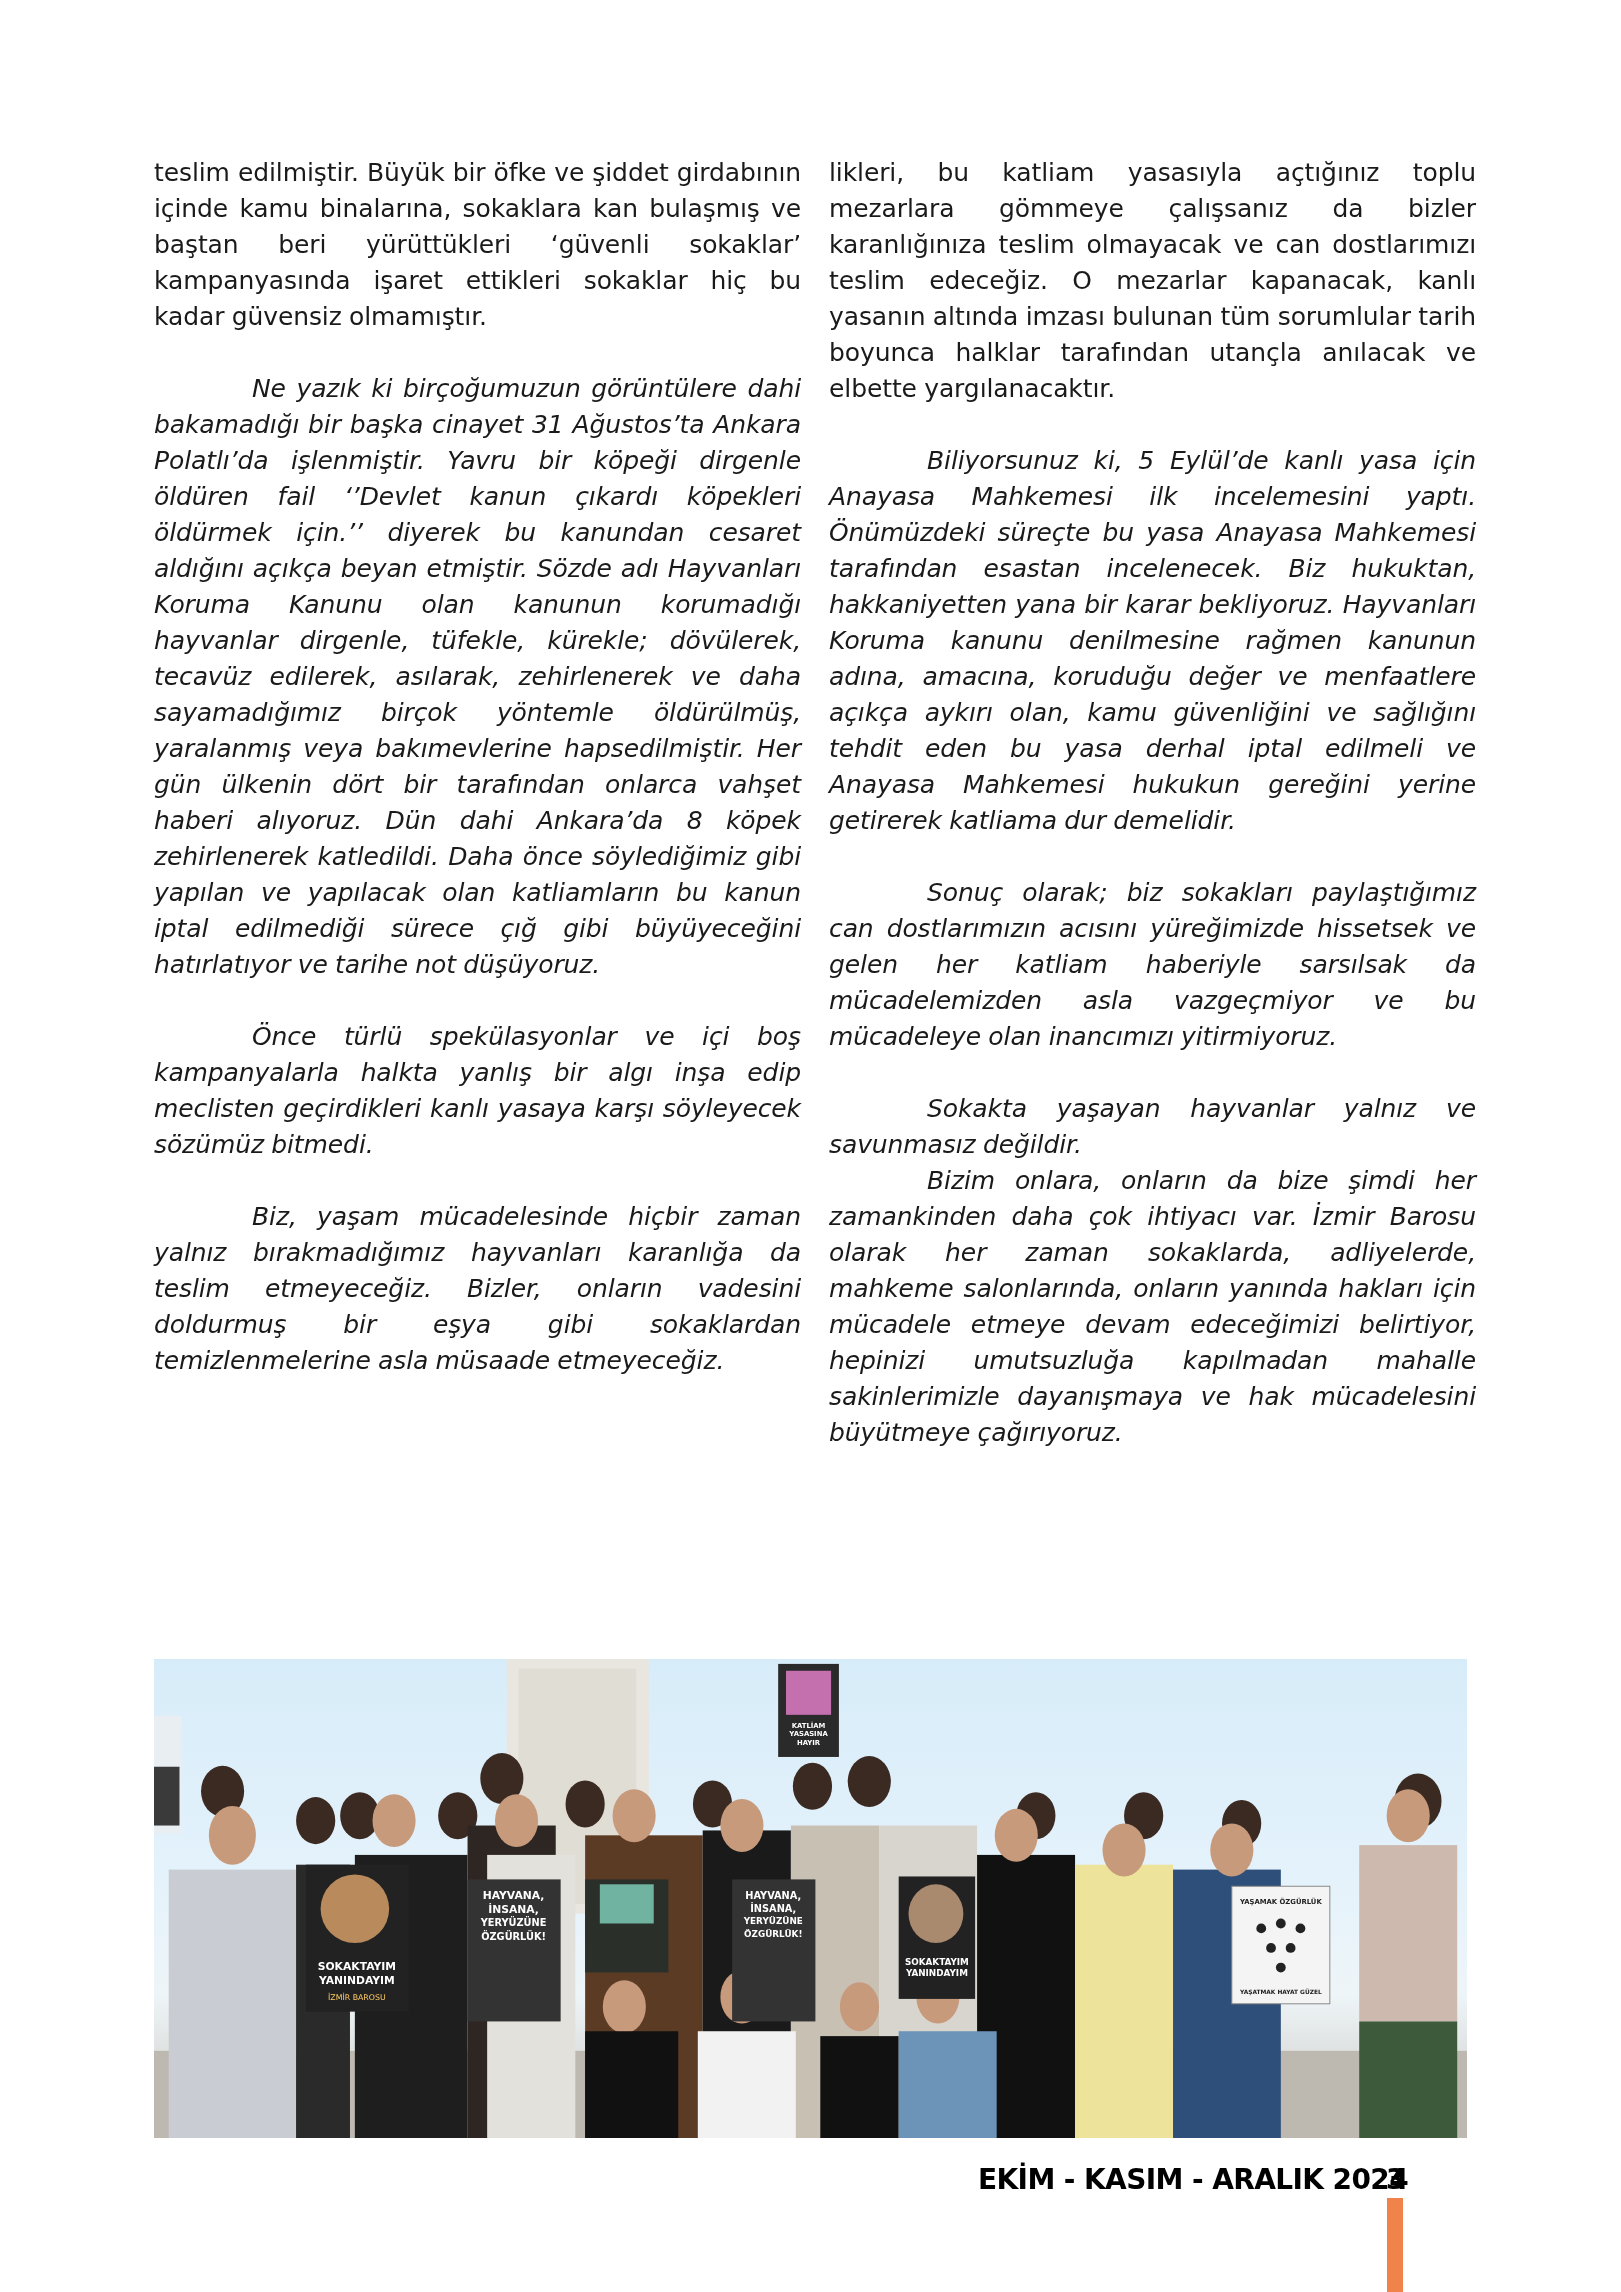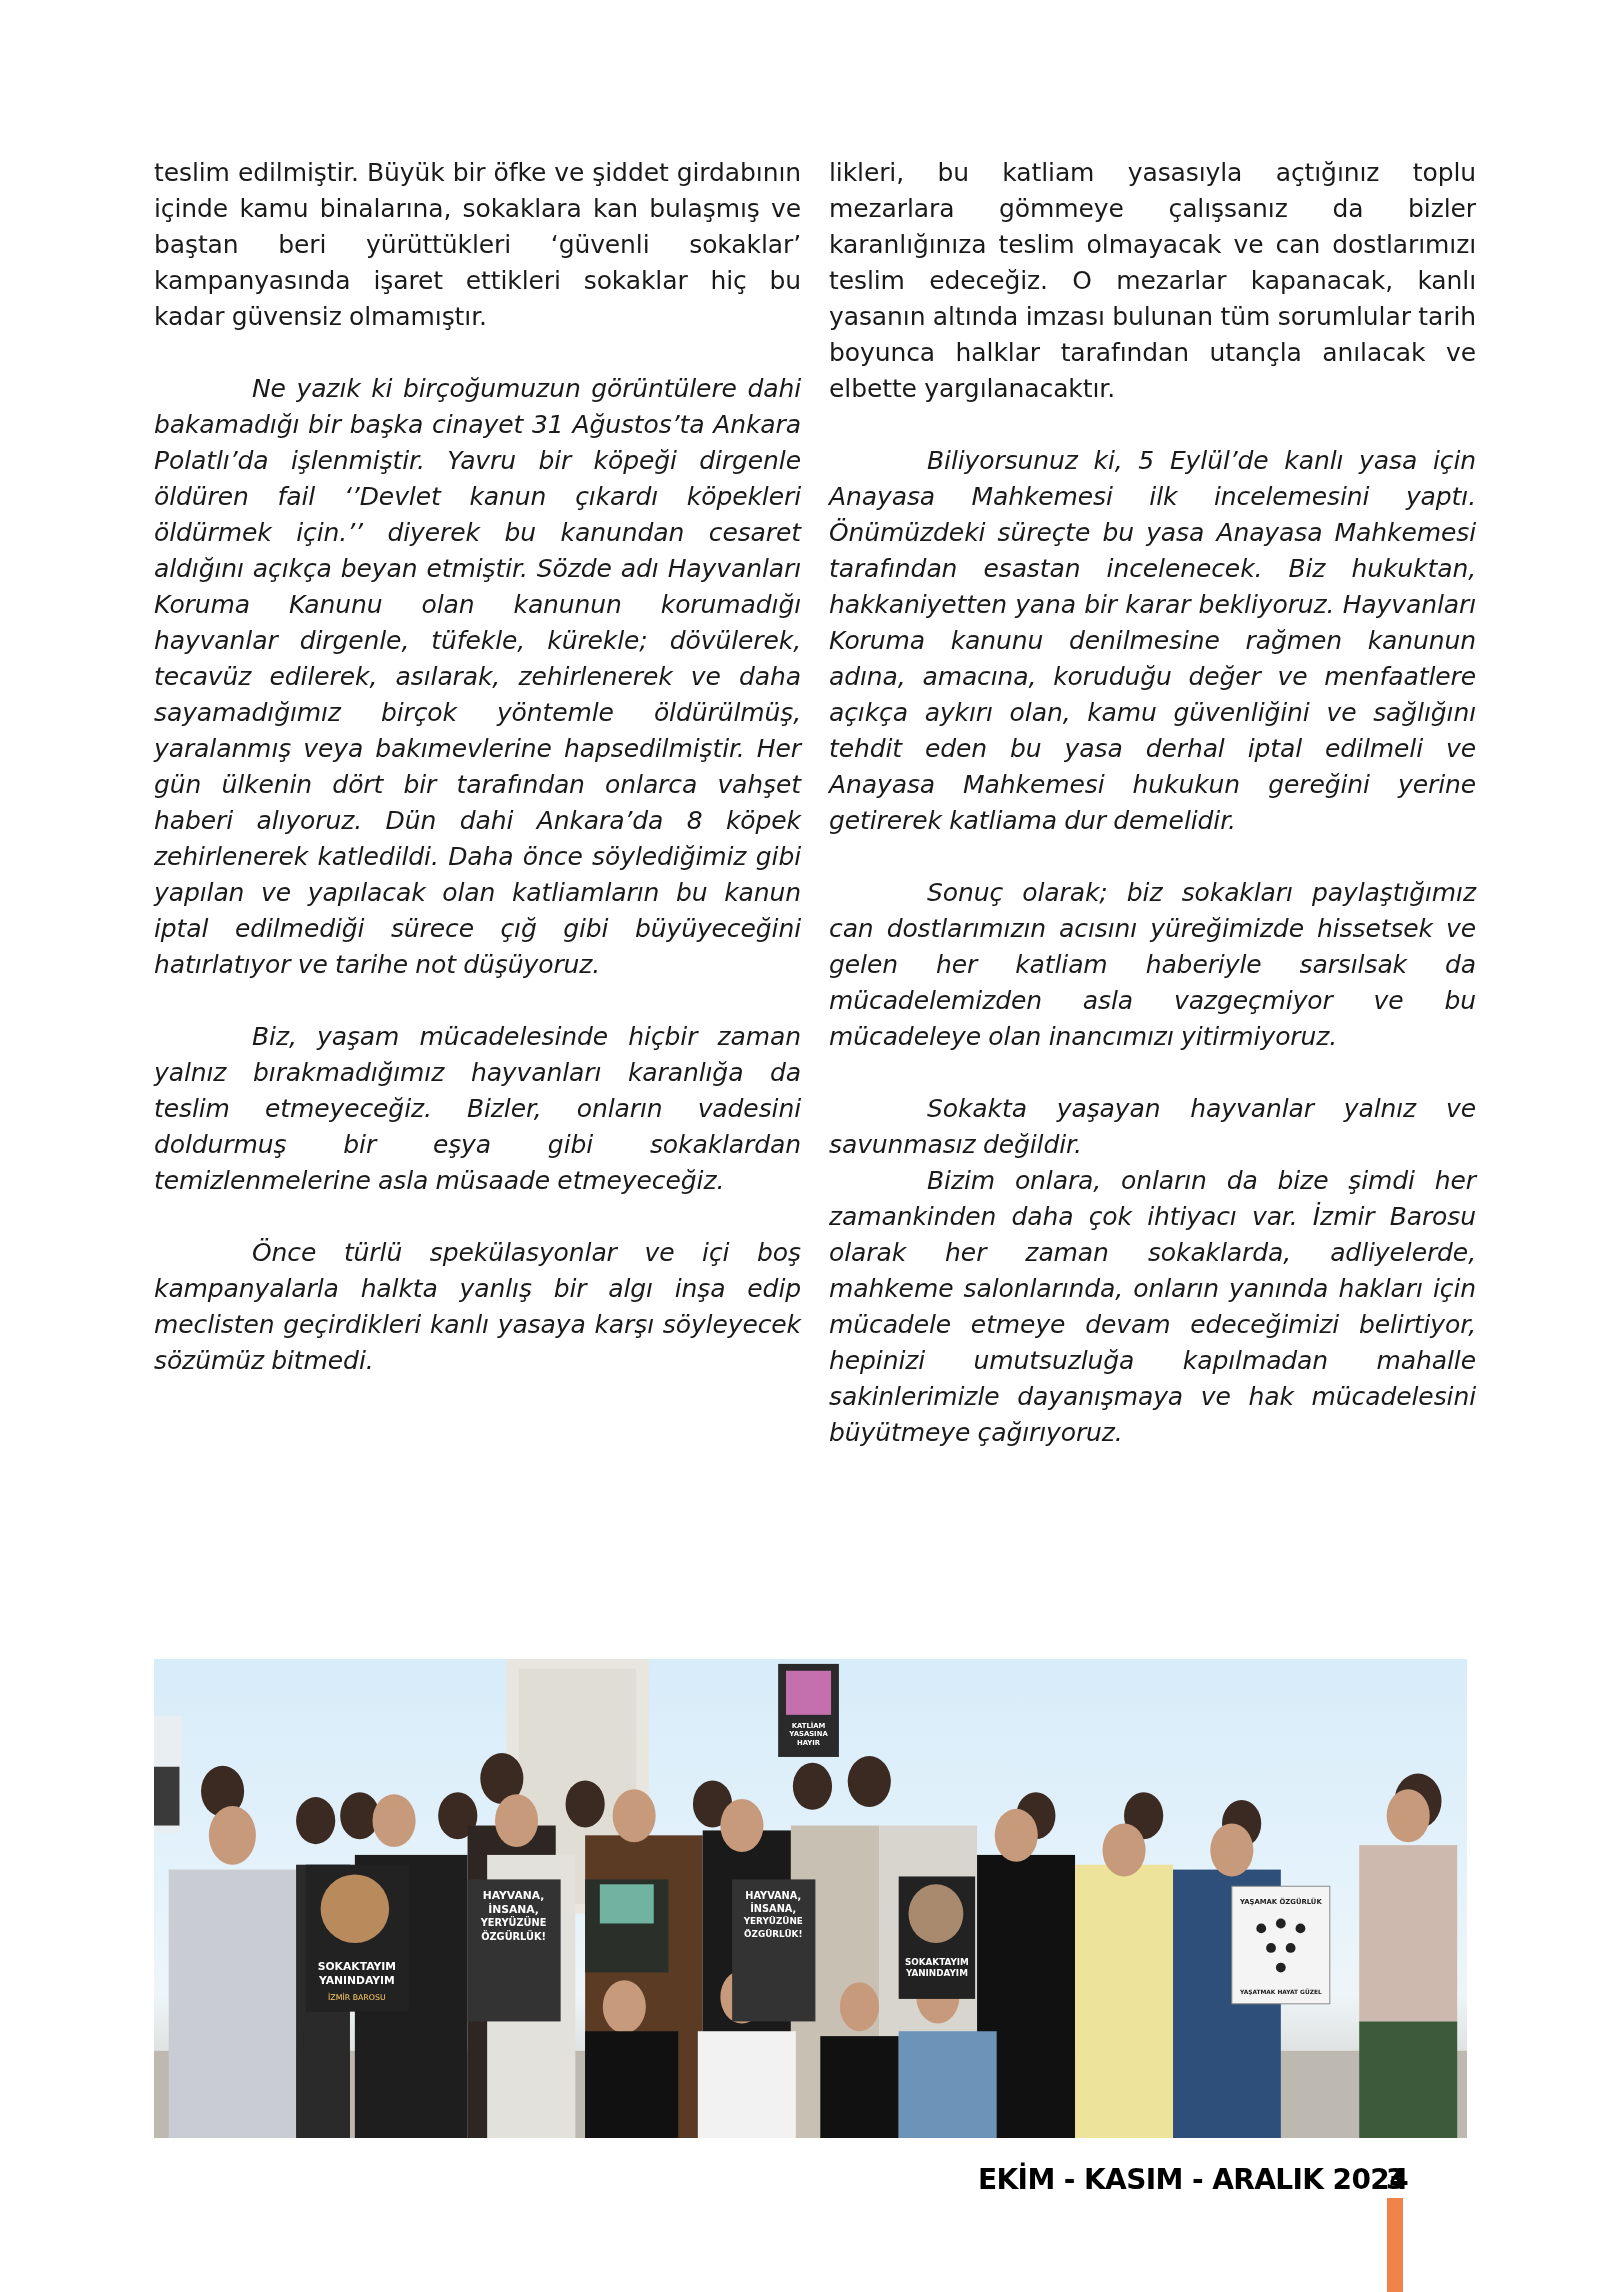--- a/index.html
+++ b/index.html
@@ -59,22 +59,22 @@
   }
 </style>
 </head>
 <body>
 
 <div class="page">
 
   <div class="col col-left">
     <p>teslim edilmiştir. Büyük bir öfke ve şiddet girdabının içinde kamu binalarına, sokakla­ra kan bulaşmış ve baştan beri yürüttükleri ‘güvenli sokaklar’ kampanyasında işaret et­tikleri sokaklar hiç bu kadar güvensiz olma­mıştır.</p>
     <p class="indent">Ne yazık ki birçoğumuzun görün­tülere dahi bakamadığı bir başka cinayet 31 Ağustos’ta Ankara Polatlı’da işlenmiştir. Yavru bir köpeği dirgenle öldüren fail ‘’Dev­let kanun çıkardı köpekleri öldürmek için.’’ diyerek bu kanundan cesaret aldığını açık­ça beyan etmiştir. Sözde adı Hayvanları Ko­ruma Kanunu olan kanunun korumadığı hayvanlar dirgenle, tüfekle, kürekle; dövüle­rek, tecavüz edilerek, asılarak, zehirlenerek ve daha sayamadığımız birçok yöntemle öldürülmüş, yaralanmış veya bakımevle­rine hapsedilmiştir.   Her gün ülkenin dört bir tarafından onlarca vahşet haberi alıyo­ruz. Dün dahi Ankara’da 8 köpek zehirlene­rek katledildi. Daha önce söylediğimiz gibi yapılan ve yapılacak olan katliamların bu kanun iptal edilmediği sürece çığ gibi bü­yüyeceğini hatırlatıyor ve tarihe not düşü­yoruz.</p>
+    <p class="indent">Önce türlü spekülasyonlar ve içi boş kampanyalarla halkta yanlış bir algı inşa edip meclisten geçirdikleri kanlı yasaya kar­şı söyleyecek sözümüz bitmedi.</p>
     <p class="indent">Biz, yaşam mücadelesinde hiçbir zaman yalnız bırakmadığımız hayvanla­rı karanlığa da teslim etmeyeceğiz. Bizler, onların vadesini doldurmuş bir eşya gibi so­kaklardan temizlenmelerine asla müsaade etmeyeceğiz.</p>
-    <p class="indent">Önce türlü spekülasyonlar ve içi boş kampanyalarla halkta yanlış bir algı inşa edip meclisten geçirdikleri kanlı yasaya kar­şı söyleyecek sözümüz bitmedi.</p>
   </div>
 
   <div class="col col-right">
     <p>likleri, bu katliam yasasıyla açtığınız toplu mezarlara gömmeye çalışsanız da bizler karanlığınıza teslim olmayacak ve can dost­larımızı teslim edeceğiz. O mezarlar kapa­nacak, kanlı yasanın altında imzası bulunan tüm sorumlular tarih boyunca halklar tara­fından utançla anılacak ve elbette yargıla­nacaktır.</p>
     <p class="indent">Biliyorsunuz ki, 5 Eylül’de kanlı yasa için Anayasa Mahkemesi ilk incelemesini yaptı. Önümüzdeki süreçte bu yasa Anaya­sa Mahkemesi tarafından esastan incelene­cek. Biz hukuktan, hakkaniyetten yana bir karar bekliyoruz. Hayvanları Koruma kanu­nu denilmesine rağmen kanunun adına, amacına, koruduğu değer ve menfaatle­re açıkça aykırı olan, kamu güvenliğini ve sağlığını tehdit eden bu yasa derhal iptal edilmeli ve Anayasa Mahkemesi hukukun gereğini yerine getirerek katliama dur de­melidir.</p>
     <p class="indent">Sonuç olarak; biz sokakları paylaştı­ğımız can dostlarımızın acısını yüreğimiz­de hissetsek ve gelen her katliam haberiyle sarsılsak da mücadelemizden asla vazgeç­miyor ve bu mücadeleye olan inancımızı yi­tirmiyoruz.</p>
     <p class="indent last">Sokakta yaşayan hayvanlar yalnız ve savunmasız değildir.</p>
     <p class="indent">Bizim onlara, onların da bize şimdi her zamankinden daha çok ihtiyacı var. İz­mir Barosu olarak her zaman sokaklarda, adliyelerde, mahkeme salonlarında, onların yanında hakları için mücadele etmeye de­vam edeceğimizi belirtiyor, hepinizi umut­suzluğa kapılmadan mahalle sakinlerimizle dayanışmaya ve hak mücadelesini büyüt­meye çağırıyoruz.</p>
   </div>
 

